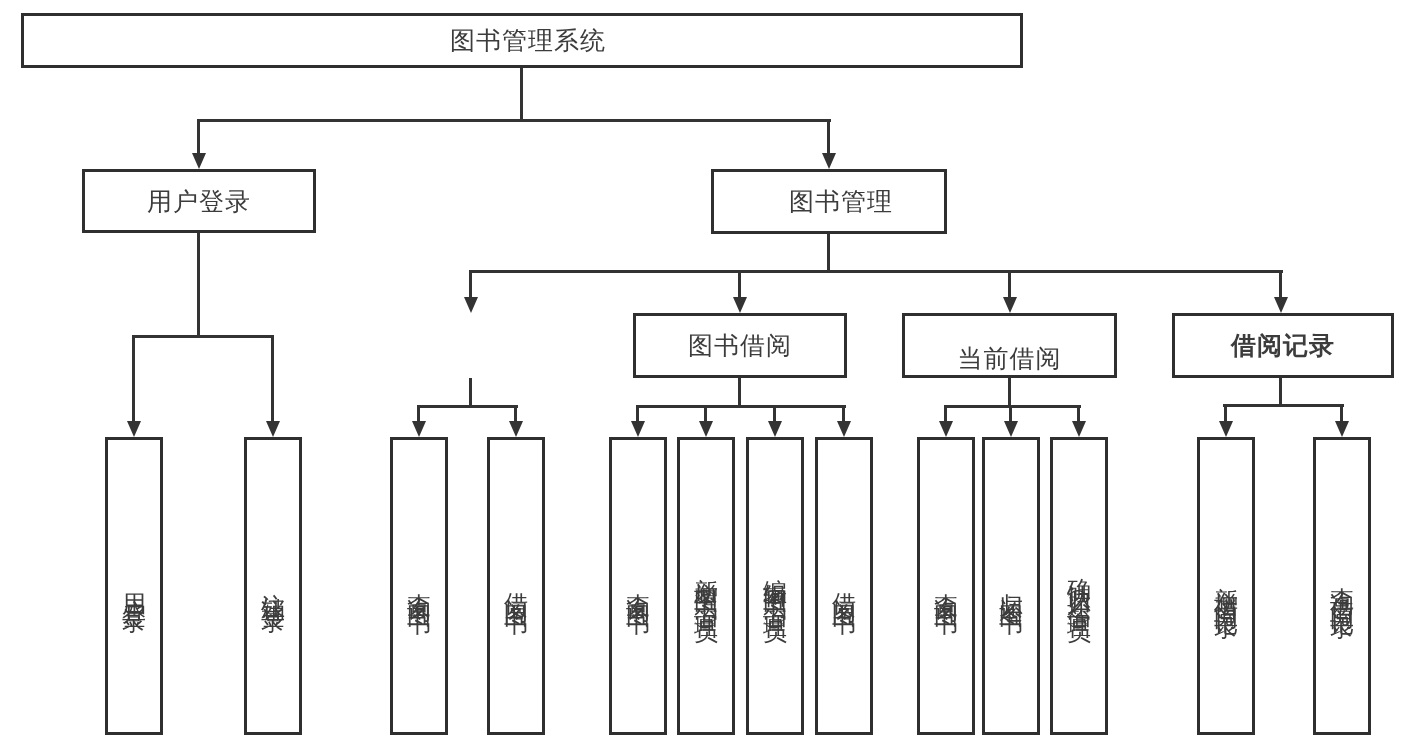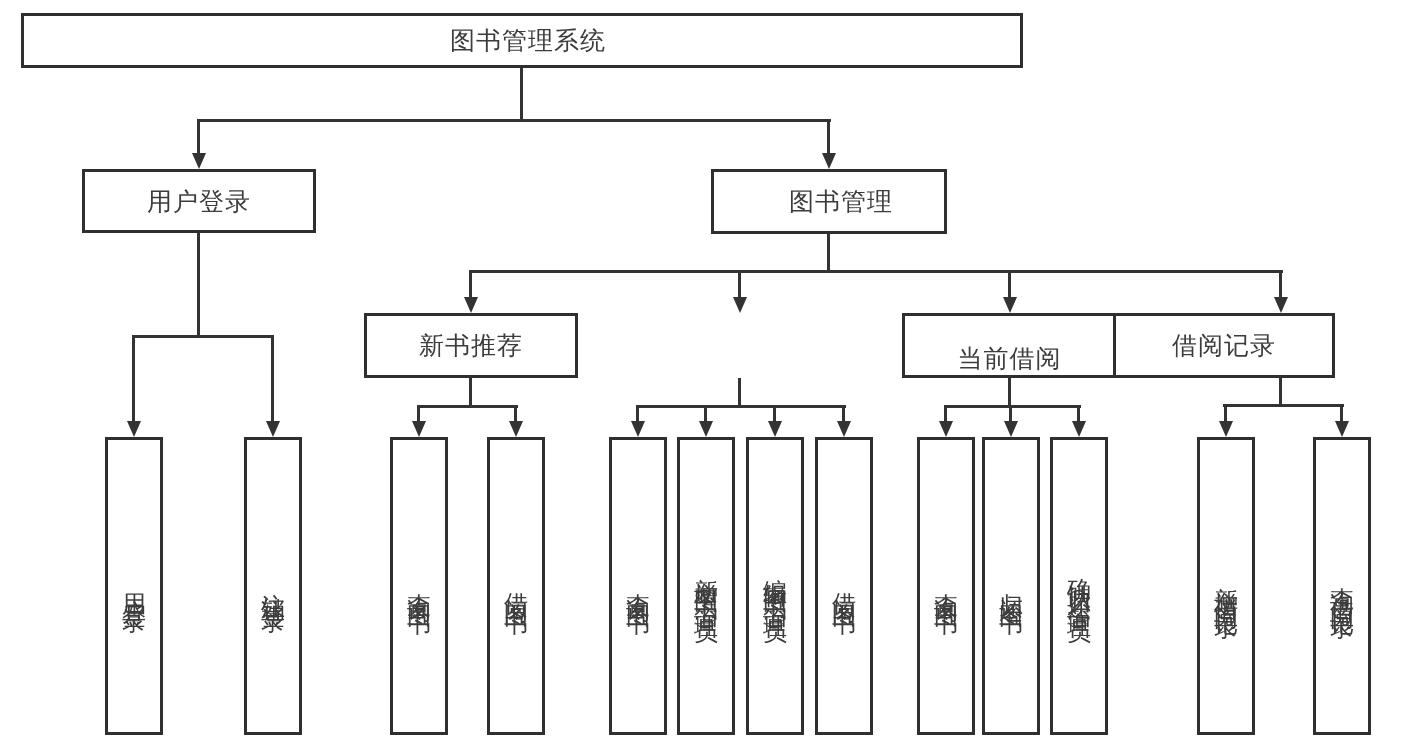--- a/index.html
+++ b/index.html
@@ -84,27 +84,27 @@
   <div class="hline" style="left:469px;top:270px;width:814px;"></div>
   <div class="vline" style="left:469px;top:270px;height:29px;"></div>
   <div class="arrow" style="left:464px;top:297px;"></div>
   <div class="vline" style="left:738px;top:270px;height:29px;"></div>
   <div class="arrow" style="left:733px;top:297px;"></div>
   <div class="vline" style="left:1008px;top:270px;height:29px;"></div>
   <div class="arrow" style="left:1003px;top:297px;"></div>
   <div class="vline" style="left:1279px;top:270px;height:29px;"></div>
   <div class="arrow" style="left:1274px;top:297px;"></div>
 
-  <div class="box" style="left:364px;top:313px;width:214px;height:65px;">
-    <span>新书推荐</span>
+  <div class="box" style="left:633px;top:313px;width:214px;height:65px;">
+    <span>图书借阅</span>
   </div>
   <div class="box" style="left:902px;top:313px;width:215px;height:65px;align-items:flex-end;">
     <span>当前借阅</span>
   </div>
-  <div class="box" style="left:1113px;top:313px;width:222px;height:65px;">
+  <div class="box" style="left:1172px;top:313px;width:222px;height:65px;font-weight:bold;">
     <span>借阅记录</span>
   </div>
 
   <div class="vline" style="left:469px;top:378px;height:30px;"></div>
   <div class="hline" style="left:417px;top:405px;width:101px;"></div>
   <div class="vline" style="left:417px;top:405px;height:18px;"></div>
   <div class="arrow" style="left:412px;top:421px;"></div>
   <div class="vline" style="left:514px;top:405px;height:18px;"></div>
   <div class="arrow" style="left:509px;top:421px;"></div>
 

